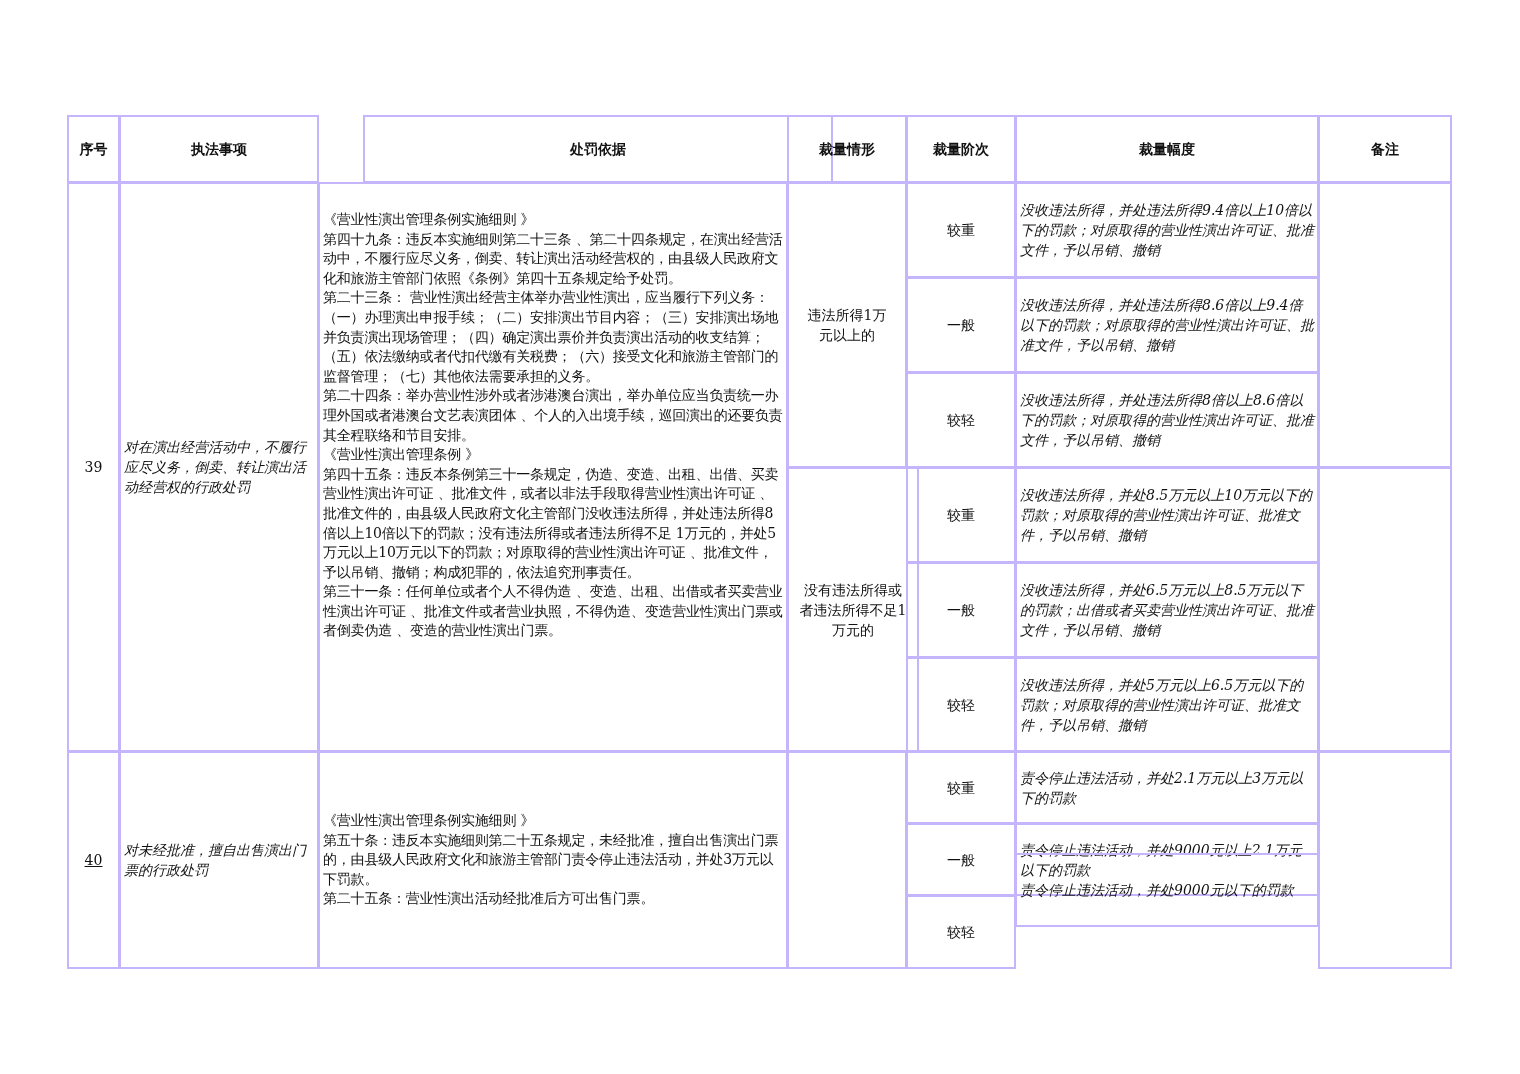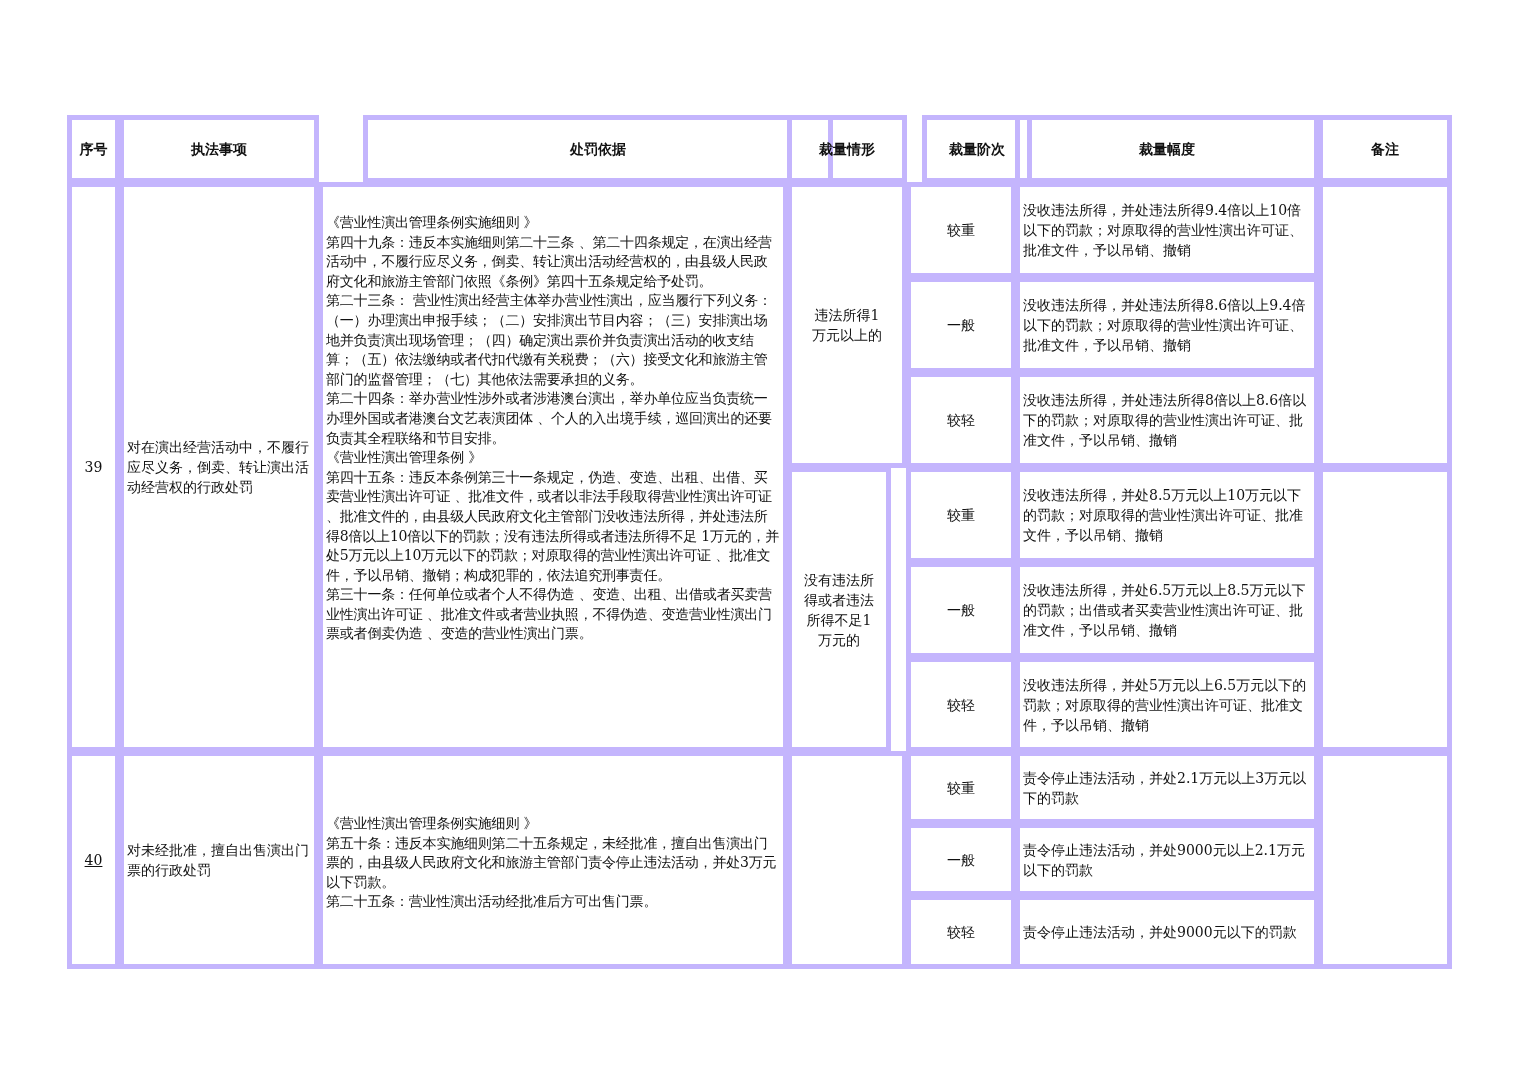--- a/index.html
+++ b/index.html
@@ -1,51 +1,51 @@
 <!DOCTYPE html>
 <html><head>
 <meta charset="utf-8">
 <style>
   html, body { margin:0; padding:0; background:#ffffff; }
   body { width:1520px; height:1074px; position:relative; overflow:hidden;
          font-family:"DejaVu Serif","Liberation Serif",serif; color:#111; }
   .page { position:absolute; left:0; top:0; width:1520px; height:1074px; }
-  .cell { position:absolute; box-sizing:border-box; border:5px solid #c4b5fd;
+  .cell { position:absolute; box-sizing:border-box; border:2px solid #c4b5fd;
           display:flex; align-items:center; font-size:14px; line-height:20px; }
   .hdr { justify-content:center; font-family:"DejaVu Sans","Liberation Sans",sans-serif; font-weight:bold; font-size:14px; }
   .center { justify-content:center; text-align:center; }
-  .left { justify-content:flex-start; text-align:left; padding:16px 3px; }
+  .left { justify-content:flex-start; text-align:left; padding:16px 3px;font-style:italic; }
   .basis { align-items:flex-start; font-size:14px; line-height:19.6px; padding:26px 2px 0 3px; white-space:pre-wrap; letter-spacing:-0.2px; }
   .basis40 { align-items:flex-start; padding:58px 2px 0 3px; }
 </style>
 </head>
 <body>
 
 <div class="page">
 
   <div class="cell hdr" style="left:67px;top:115px;width:53px;height:68px;">序号</div>
   <div class="cell hdr" style="left:119px;top:115px;width:200px;height:68px;">执法事项</div>
   <div class="cell hdr" style="left:318px;top:115px;width:470px;height:68px;margin-left:45px;">处罚依据</div>
   <div class="cell hdr" style="left:787px;top:115px;width:120px;height:68px;">裁量情形</div>
-  <div class="cell hdr" style="left:906px;top:115px;width:110px;height:68px;margin-left:16px;">裁量阶次</div>
+  <div class="cell hdr" style="left:906px;top:115px;width:110px;height:68px;">裁量阶次</div>
   <div class="cell hdr" style="left:1015px;top:115px;width:304px;height:68px;">裁量幅度</div>
   <div class="cell hdr" style="left:1318px;top:115px;width:134px;height:68px;">备注</div>
 
   <div class="cell center" style="left:67px;top:182px;width:53px;height:570px;">39</div>
   <div class="cell left" style="left:119px;top:182px;width:200px;height:570px;">对在演出经营活动中，不履行应尽义务，倒卖、转让演出活动经营权的行政处罚</div>
   <div class="cell basis" style="left:318px;top:182px;width:470px;height:570px;">《营业性演出管理条例实施细则 》
 第四十九条：违反本实施细则第二十三条 、第二十四条规定，在演出经营活动中，不履行应尽义务，倒卖、转让演出活动经营权的，由县级人民政府文化和旅游主管部门依照《条例》第四十五条规定给予处罚。
 第二十三条： 营业性演出经营主体举办营业性演出，应当履行下列义务：（一）办理演出申报手续；（二）安排演出节目内容；（三）安排演出场地并负责演出现场管理；（四）确定演出票价并负责演出活动的收支结算；（五）依法缴纳或者代扣代缴有关税费；（六）接受文化和旅游主管部门的监督管理；（七）其他依法需要承担的义务。
 第二十四条：举办营业性涉外或者涉港澳台演出，举办单位应当负责统一办理外国或者港澳台文艺表演团体 、个人的入出境手续，巡回演出的还要负责其全程联络和节目安排。
 《营业性演出管理条例 》
 第四十五条：违反本条例第三十一条规定，伪造、变造、出租、出借、买卖营业性演出许可证 、批准文件，或者以非法手段取得营业性演出许可证 、批准文件的，由县级人民政府文化主管部门没收违法所得，并处违法所得8倍以上10倍以下的罚款；没有违法所得或者违法所得不足 1万元的，并处5万元以上10万元以下的罚款；对原取得的营业性演出许可证 、批准文件，予以吊销、撤销；构成犯罪的，依法追究刑事责任。
 第三十一条：任何单位或者个人不得伪造 、变造、出租、出借或者买卖营业性演出许可证 、批准文件或者营业执照，不得伪造、变造营业性演出门票或者倒卖伪造 、变造的营业性演出门票。</div>
 
   <div class="cell center" style="left:787px;top:182px;width:120px;height:286px;padding:0 16px;">违法所得1万元以上的</div>
-  <div class="cell center" style="left:787px;top:467px;width:104px;height:285px;padding:0 10px;">没有违法所得或者违法所得不足1万元的</div>
+  <div class="cell center" style="left:787px;top:467px;width:132px;height:285px;padding:0 10px;">没有违法所得或者违法所得不足1万元的</div>
 
   <div class="cell center" style="left:906px;top:182px;width:110px;height:96px;">较重</div>
   <div class="cell left" style="left:1015px;top:182px;width:304px;height:96px;">没收违法所得，并处违法所得9.4倍以上10倍以下的罚款；对原取得的营业性演出许可证、批准文件，予以吊销、撤销</div>
   <div class="cell center" style="left:906px;top:277px;width:110px;height:96px;">一般</div>
   <div class="cell left" style="left:1015px;top:277px;width:304px;height:96px;">没收违法所得，并处违法所得8.6倍以上9.4倍以下的罚款；对原取得的营业性演出许可证、批准文件，予以吊销、撤销</div>
   <div class="cell center" style="left:906px;top:372px;width:110px;height:96px;">较轻</div>
   <div class="cell left" style="left:1015px;top:372px;width:304px;height:96px;">没收违法所得，并处违法所得8倍以上8.6倍以下的罚款；对原取得的营业性演出许可证、批准文件，予以吊销、撤销</div>
 
   <div class="cell center" style="left:906px;top:467px;width:110px;height:96px;">较重</div>
   <div class="cell left" style="left:1015px;top:467px;width:304px;height:96px;">没收违法所得，并处8.5万元以上10万元以下的罚款；对原取得的营业性演出许可证、批准文件，予以吊销、撤销</div>
@@ -62,16 +62,16 @@
   <div class="cell basis basis40" style="left:318px;top:751px;width:470px;height:218px;">《营业性演出管理条例实施细则 》
 第五十条：违反本实施细则第二十五条规定，未经批准，擅自出售演出门票的，由县级人民政府文化和旅游主管部门责令停止违法活动，并处3万元以下罚款。
 第二十五条：营业性演出活动经批准后方可出售门票。</div>
   <div class="cell center" style="left:787px;top:751px;width:120px;height:218px;"></div>
 
   <div class="cell center" style="left:906px;top:751px;width:110px;height:73px;">较重</div>
   <div class="cell left" style="left:1015px;top:751px;width:304px;height:73px;">责令停止违法活动，并处2.1万元以上3万元以下的罚款</div>
   <div class="cell center" style="left:906px;top:823px;width:110px;height:73px;">一般</div>
   <div class="cell left" style="left:1015px;top:823px;width:304px;height:73px;">责令停止违法活动，并处9000元以上2.1万元以下的罚款</div>
   <div class="cell center" style="left:906px;top:895px;width:110px;height:74px;">较轻</div>
-  <div class="cell left" style="left:1015px;top:895px;width:304px;height:74px;">责令停止违法活动，并处9000元以下的罚款</div>
+  <div class="cell left" style="left:1015px;top:853px;width:304px;height:74px;">责令停止违法活动，并处9000元以下的罚款</div>
 
   <div class="cell center" style="left:1318px;top:751px;width:134px;height:218px;"></div>
 </div>
 
 </body></html>

